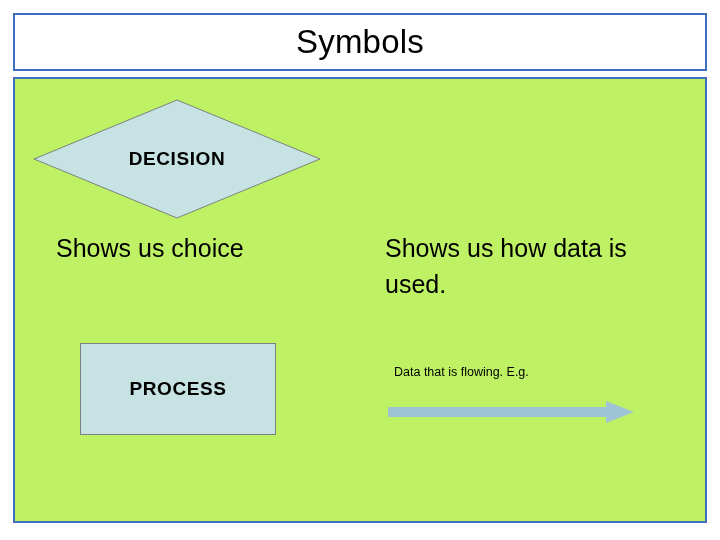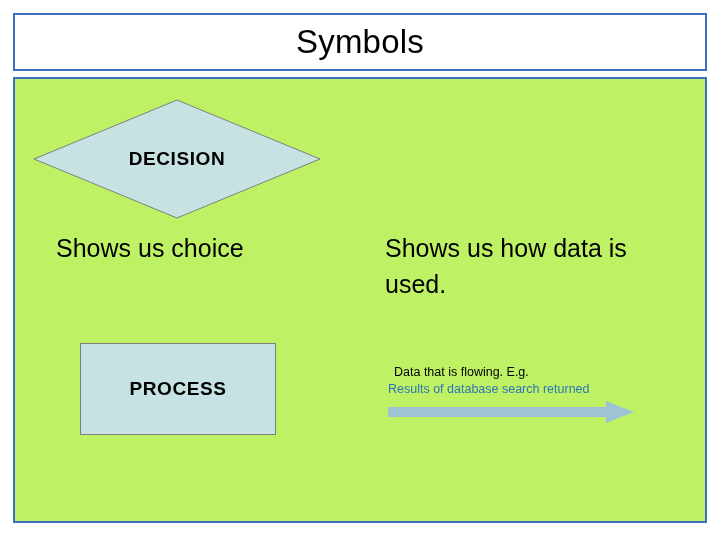--- a/index.html
+++ b/index.html
@@ -188,21 +188,20 @@
 
     <div class="caption cap-decision">Shows us choice</div>
     <div class="caption cap-data">Shows us how data is used.</div>
 
     <div class="rect-wrap">
       <div class="rect-label">PROCESS</div>
     </div>
 
     <div class="flow-wrap">
       <div class="flow-line1">Data that is flowing.  E.g.</div>
-      <div class="flow-line2">Results of database search returned</div>
       <div class="flow-arrow">
         <svg width="247" height="22" viewBox="0 0 247 22" xmlns="http://www.w3.org/2000/svg">
           <polygon points="0,6 218,6 218,0 246,11 218,22 218,16 0,16" fill="#9DC3D4"></polygon>
         </svg>
       </div>
     </div>
 
 
   </div>
 </div>

